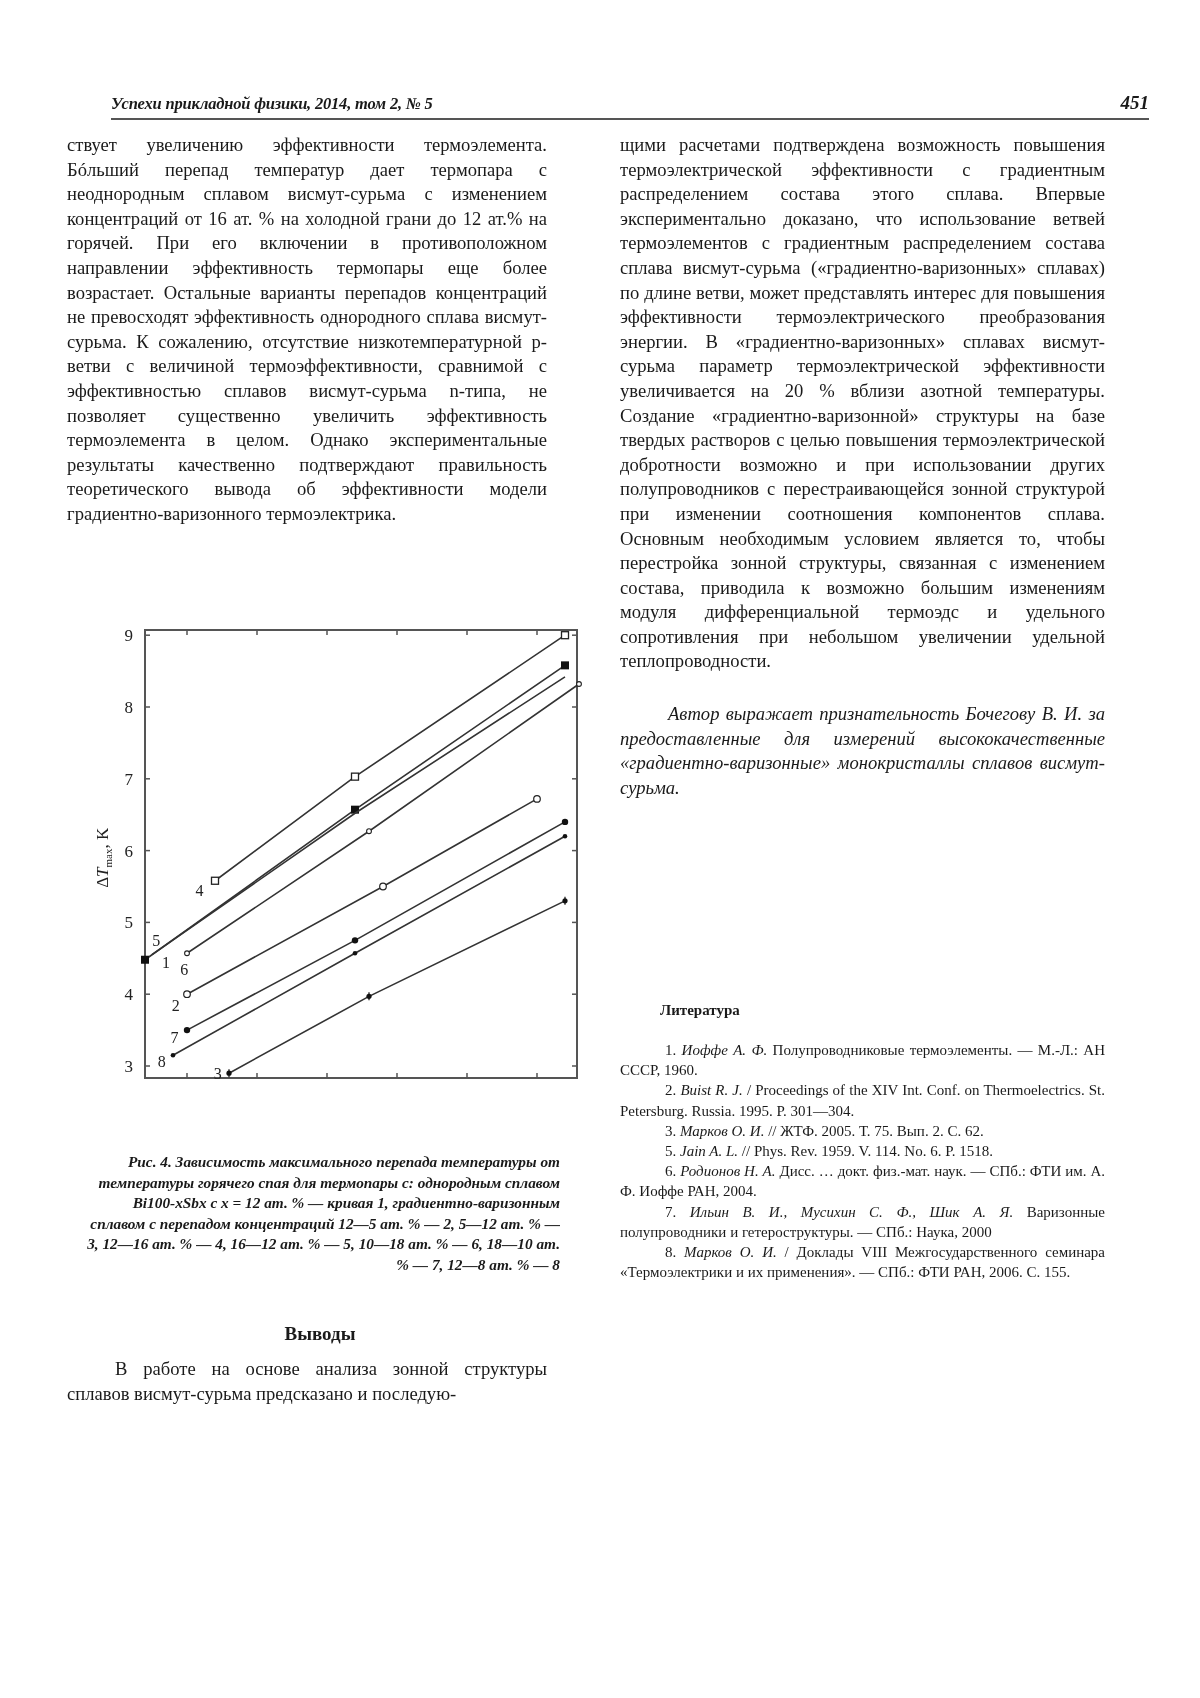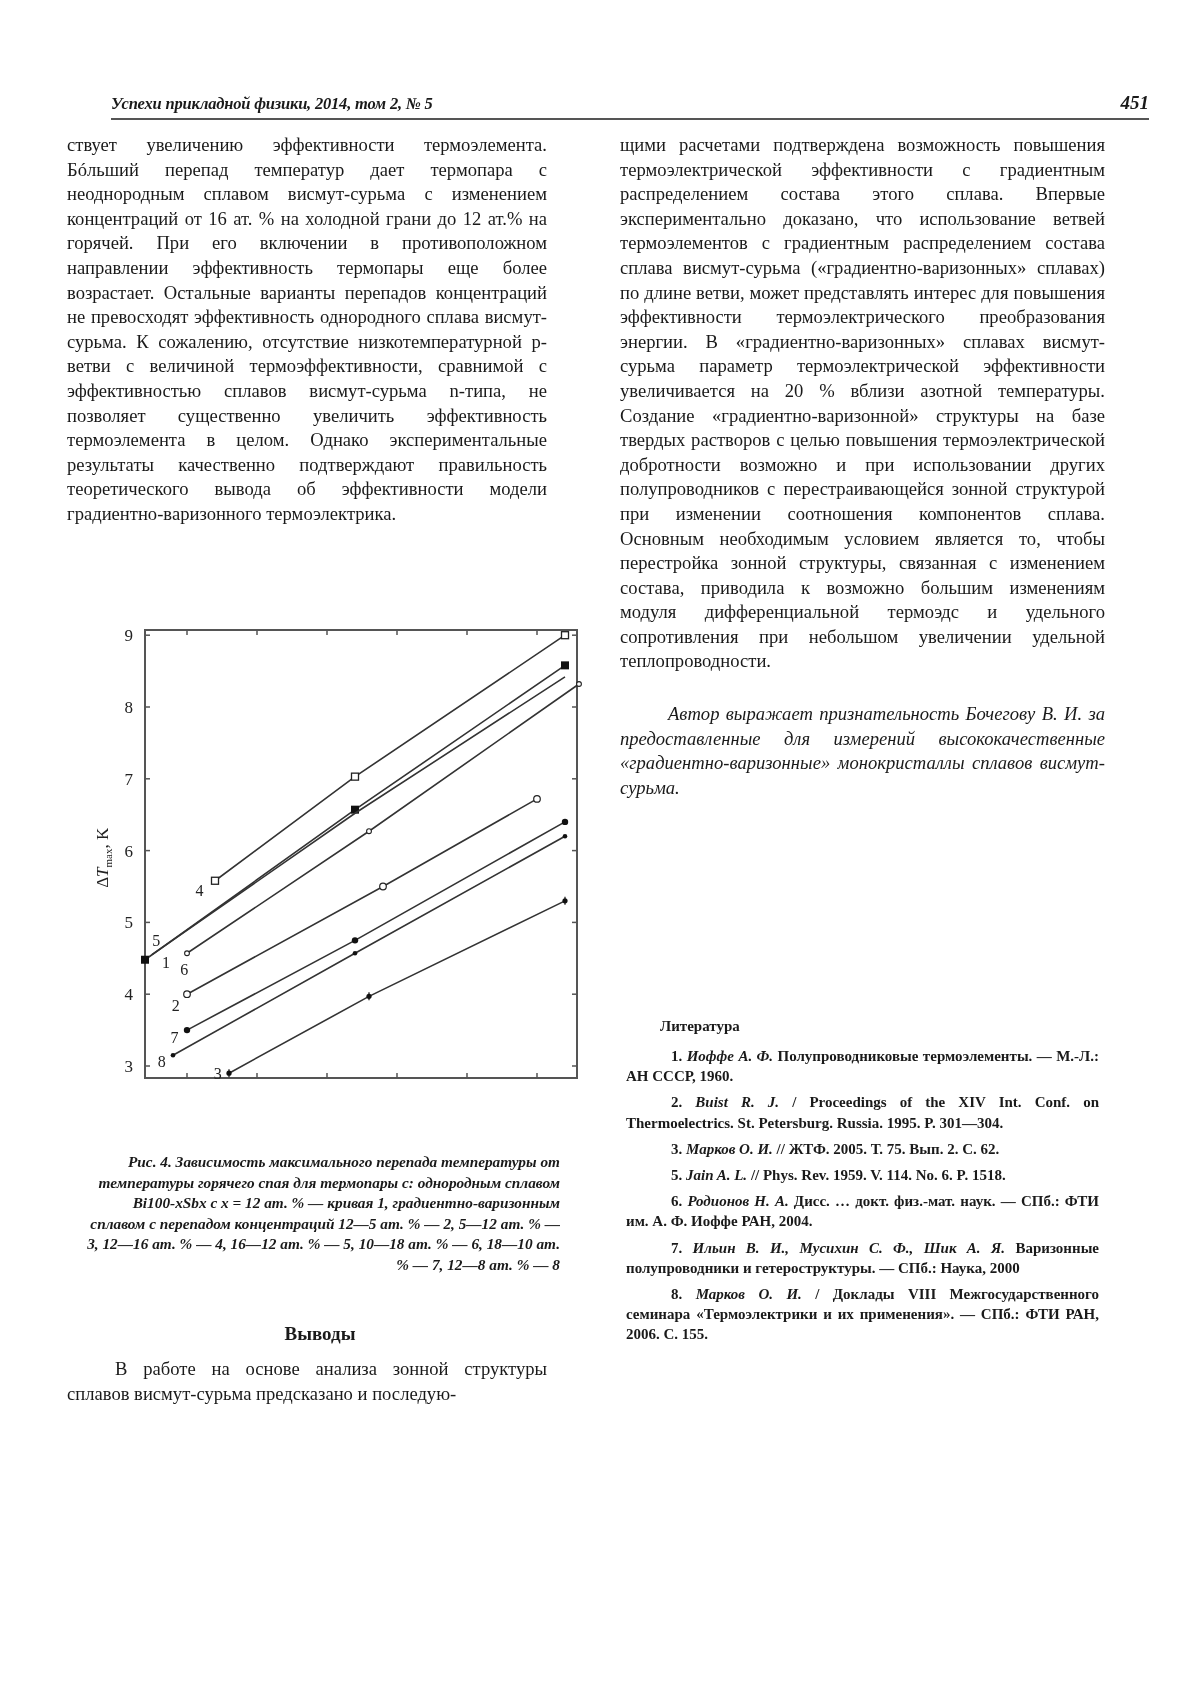--- a/index.html
+++ b/index.html
@@ -6,23 +6,23 @@
   body{width:1200px;height:1698px;position:relative;font-family:"Liberation Serif","DejaVu Serif",serif;color:#1a1a1a;overflow:hidden;}
   .header{position:absolute;left:67px;top:88px;width:1038px;height:30px;border-bottom:2px solid #555;margin-left:44px;}
   .header .journal{position:absolute;left:0;top:6px;font-style:italic;font-weight:bold;font-size:16.5px;letter-spacing:-0.2px;}
   .header .pageno{position:absolute;right:0;top:4px;font-style:italic;font-weight:bold;font-size:19px;}
   .col{position:absolute;font-size:18.6px;line-height:24.6px;text-align:justify;}
   .col p{margin:0;}
   #col-left-top{left:67px;top:133px;width:480px;}
   #col-right{left:620px;top:133px;width:485px;}
   .indent{text-indent:48px;}
   .ack{margin-top:28px !important;font-style:italic;}
-  .lit-title{position:absolute;left:660px;top:1002px;font-weight:bold;font-size:15px;margin-top:16px;}
+  .lit-title{position:absolute;left:660px;top:1002px;font-weight:bold;font-size:15px;}
   .refs{position:absolute;left:620px;top:1040px;width:485px;font-size:15px;line-height:20.2px;text-align:justify;}
-  .refs p{margin:6px;text-indent:45px;font-weight:bold;}
+  .refs p{margin:0;text-indent:45px;}
   .refs i{font-style:italic;}
   .chart{position:absolute;left:80px;top:620px;width:520px;height:470px;}
   .caption{position:absolute;left:80px;top:1152px;width:480px;font-style:italic;font-weight:bold;font-size:15.3px;line-height:20.5px;text-align:right;}
   .section-title{position:absolute;left:80px;top:1323px;width:480px;text-align:center;font-weight:bold;font-size:19px;}
   #col-left-bottom{left:67px;top:1357px;width:480px;}
 </style>
 </head>
 <body>
 
 <div class="header">

